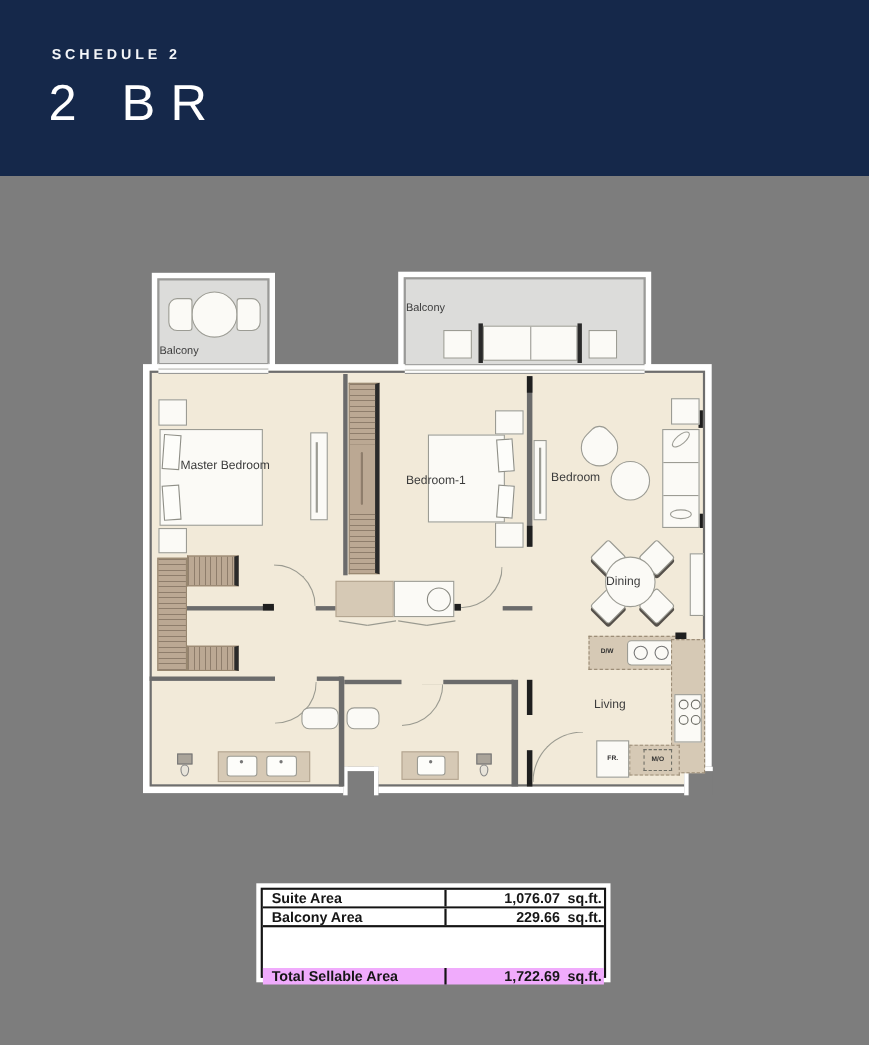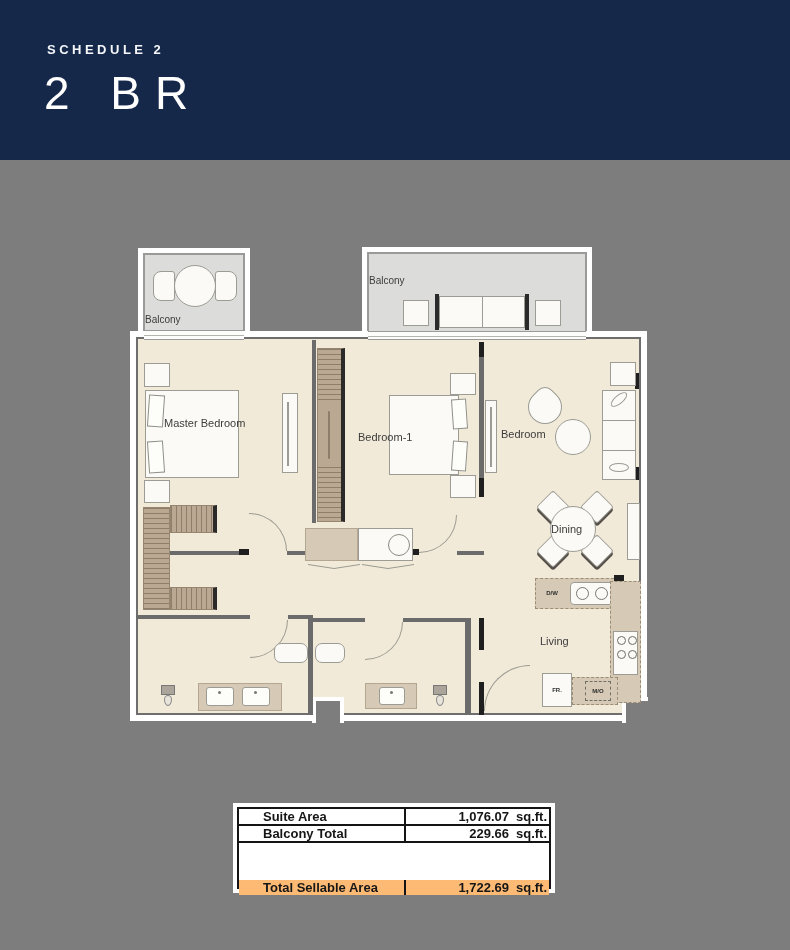--- a/index.html
+++ b/index.html
@@ -64,24 +64,24 @@
   .toilet .bowl { position:absolute; left:3px; top:10px; width:8px; height:11px; background:#e8e4da; border:1px solid #888; border-radius:50% 50% 50% 50%/40% 40% 60% 60%; }
   .burner { position:absolute; width:9px; height:9px; border:1px solid #6d6d66; border-radius:50%; background:#fbfaf6; }
   .chev { position:absolute; width:26px; height:10px; border-bottom:1px solid #9a9a90; }
   
   .area-table {
     position:absolute; left:233px; top:803px; width:322px; height:90px;
     background:#ffffff; padding:4px;
   }
   .area-table .grid { width:100%; height:100%; border:2px solid #141414; display:flex; flex-direction:column; }
   .arow { flex:1; display:flex; border-bottom:2px solid #141414; background:#ffffff; }
-  .arow:last-child { border-bottom:none; background:#fdba74;margin-top:37px; }
+  .arow:last-child { border-bottom:none; background:#f0abfc;margin-top:37px; }
   .arow .lcell {
     width:54%; border-right:2px solid #141414; display:flex; align-items:center;
-    padding-left:24px; font-size:13px; font-weight:bold; color:#161616;
+    padding-left:8px; font-size:13px; font-weight:bold; color:#161616;
   }
   .arow .rcell { flex:1; display:flex; align-items:center; font-size:13px; font-weight:bold; color:#161616; }
   .arow .val { flex:1; text-align:right; }
   .arow .unit { width:40px; text-align:left; padding-left:7px; padding-right:5px; }
 </style>
 </head>
 <body>
 
 <div class="header">
   <div class="schedule">SCHEDULE 2</div>
@@ -165,21 +165,21 @@
     <div class="abs stripeH" style="left:0;top:0;width:100%;height:55px;"></div>
     <div class="abs" style="left:10px;top:62px;width:2px;height:48px;background:#8e7d6b;border-radius:2px;"></div>
     <div class="abs stripeH" style="left:0;top:118px;width:100%;height:54px;"></div>
   </div>
 
   <div class="furn" style="left:314px;top:128px;width:26px;height:22px;"></div>
   <div class="furn" style="left:314px;top:230px;width:26px;height:23px;"></div>
   <div class="furn" style="left:253px;top:150px;width:70px;height:80px;"></div>
   <div class="pillow" style="left:316px;top:154px;width:15px;height:30px;transform:rotate(-4deg);"></div>
   <div class="pillow" style="left:316px;top:196px;width:15px;height:30px;transform:rotate(4deg);"></div>
-  <div class="rlabel" style="left:222px;top:186px;width:96px;">Bedroom-1</div>
+  <div class="rlabel" style="left:233px;top:186px;width:96px;">Bedroom-1</div>
   <div class="furn" style="left:349px;top:155px;width:12px;height:73px;">
     <div class="abs" style="left:4px;top:6px;width:2px;height:60px;background:#9c9c94;"></div>
   </div>
 
   <div class="furn" style="left:392px;top:145px;width:34px;height:34px;border-radius:50% 50% 50% 10px;transform:rotate(135deg);"></div>
   <div class="furn circle" style="left:419px;top:174px;width:36px;height:36px;"></div>
   <div class="furn" style="left:466px;top:145px;width:34px;height:90px;">
     <div class="abs" style="left:0;top:29px;width:100%;height:1px;background:#9c9c94;"></div>
     <div class="abs" style="left:0;top:59px;width:100%;height:1px;background:#9c9c94;"></div>
     <div class="cush" style="left:6px;top:4px;width:20px;height:9px;transform:rotate(-40deg);"></div>
@@ -250,21 +250,21 @@
 <div class="area-table">
   <div class="grid">
     <div class="arow">
       <div class="lcell">Suite Area</div>
       <div class="rcell">
         <span class="val">1,076.07</span>
         <span class="unit">sq.ft.</span>
       </div>
     </div>
     <div class="arow">
-      <div class="lcell">Balcony Total</div>
+      <div class="lcell">Balcony Area</div>
       <div class="rcell">
         <span class="val">229.66</span>
         <span class="unit">sq.ft.</span>
       </div>
     </div>
     <div class="arow">
       <div class="lcell">Total Sellable Area</div>
       <div class="rcell">
         <span class="val">1,722.69</span>
         <span class="unit">sq.ft.</span>

